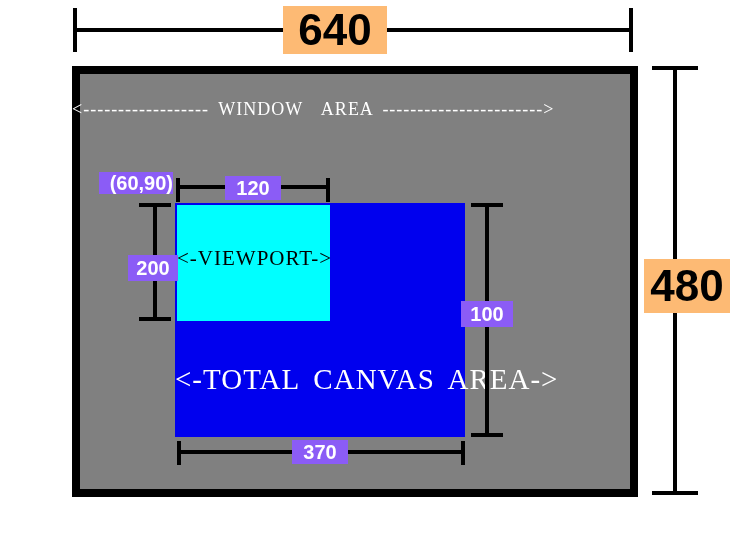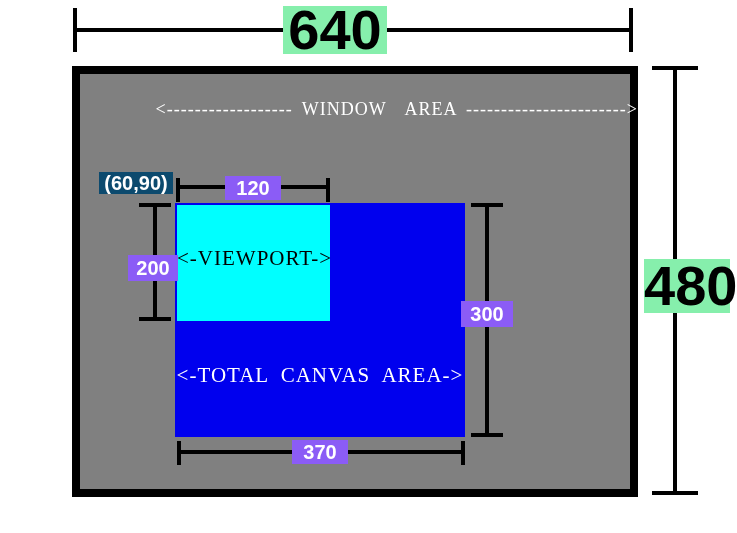--- a/index.html
+++ b/index.html
@@ -8,44 +8,44 @@
     font-family:"Liberation Sans",sans-serif;
   }
   .abs{position:absolute;}
   
   .window-rect{
     left:72px;top:66px;width:566px;height:431px;box-sizing:border-box;
     border:8px solid #000000;background:#808080;
   }
   
   .big-num{
-    color:#000000;font-weight:700;font-size:56px;text-align:center;background:#86efac;
+    color:#000000;font-weight:700;font-size:44px;text-align:center;background:#fdba74;
   }
   .dim-line{background:#000000;}
   
   .small-num{
     color:#ffffff;font-weight:700;font-size:20px;text-align:center;background:#8b5cf6;
   }
   .origin-label{
-    color:#ffffff;font-weight:700;font-size:20px;text-align:center;background:#0c4a6e;
+    color:#ffffff;font-weight:700;font-size:20px;text-align:right;background:#8b5cf6;
   }
   .serif-label{
     font-family:"Liberation Serif",serif;letter-spacing:1px;
   }
   .window-area-label{
-    left:72px;top:99px;width:566px;text-align:right;color:#ffffff;font-size:18px;
+    left:72px;top:99px;width:566px;text-align:left;color:#ffffff;font-size:18px;
     white-space:pre;word-spacing:4px;
   }
   .canvas-rect{left:175px;top:203px;width:290px;height:234px;background:#0000EE;}
   .viewport-rect{left:177px;top:205px;width:153px;height:116px;background:#00FFFF;}
   .viewport-label{
     left:177px;top:246px;width:153px;text-align:right;color:#000000;font-size:21px;white-space:pre;
   }
   .canvas-label{
-    left:175px;top:363px;width:290px;text-align:center;color:#ffffff;font-size:21px;
+    left:175px;top:363px;width:290px;text-align:center;color:#ffffff;font-size:29px;
     word-spacing:6px;white-space:pre;
   }
 </style>
 </head>
 <body>
 
 <div id="stage">
 
   <div class="abs window-rect"></div>
 
@@ -86,21 +86,21 @@
     <div class="abs dim-line" style="left:153px;top:205px;width:4px;height:116px;"></div>
     <div class="abs dim-line" style="left:139px;top:203px;width:32px;height:4px;"></div>
     <div class="abs dim-line" style="left:139px;top:317px;width:32px;height:4px;"></div>
     <div class="abs small-num" style="left:128px;top:255px;width:50px;height:26px;line-height:26px;">200</div>
   </div>
 
   <div>
     <div class="abs dim-line" style="left:485px;top:205px;width:4px;height:232px;"></div>
     <div class="abs dim-line" style="left:471px;top:203px;width:32px;height:4px;"></div>
     <div class="abs dim-line" style="left:471px;top:433px;width:32px;height:4px;"></div>
-    <div class="abs small-num" style="left:461px;top:301px;width:52px;height:26px;line-height:26px;">300</div>
+    <div class="abs small-num" style="left:461px;top:301px;width:52px;height:26px;line-height:26px;">100</div>
   </div>
 
   <div>
     <div class="abs dim-line" style="left:177px;top:450px;width:288px;height:4px;"></div>
     <div class="abs dim-line" style="left:177px;top:441px;width:4px;height:24px;"></div>
     <div class="abs dim-line" style="left:461px;top:441px;width:4px;height:24px;"></div>
     <div class="abs small-num" style="left:292px;top:440px;width:56px;height:24px;line-height:24px;">370</div>
   </div>
 
 </div>

